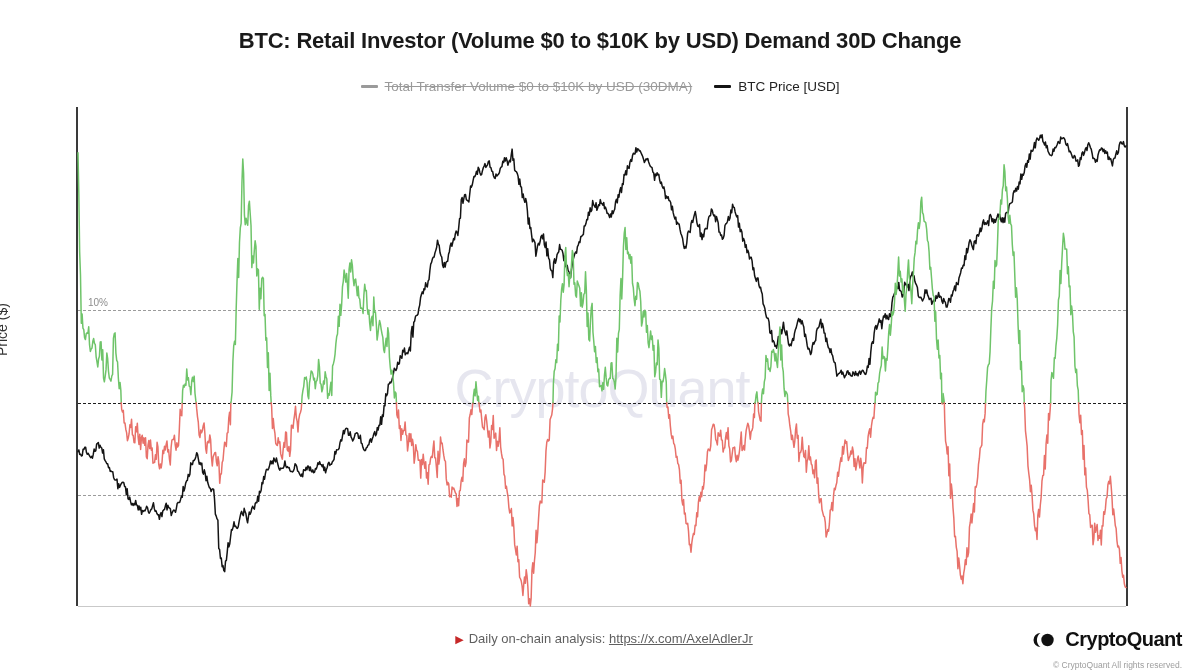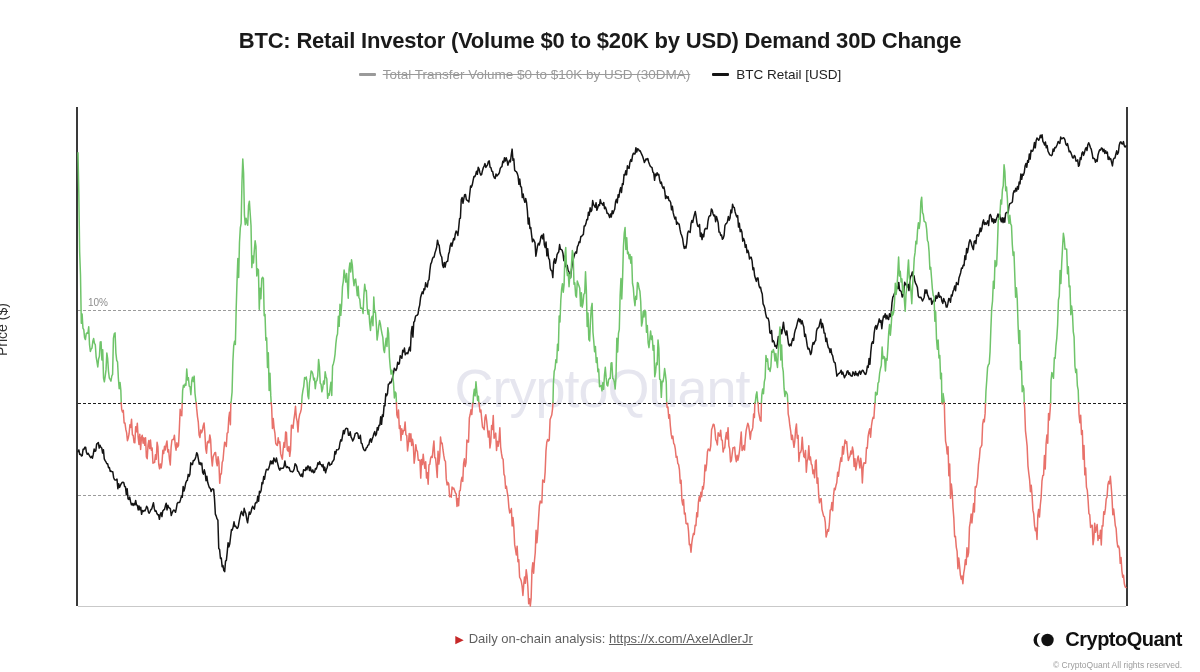--- a/index.html
+++ b/index.html
@@ -15,21 +15,21 @@
     position:absolute;left:0;right:0;top:28px;text-align:center;
     font-size:22px;font-weight:bold;color:#1a1a1a;letter-spacing:-0.2px;
   }
 
   
   .legend{
     position:absolute;left:0;right:0;top:68px;
     display:flex;justify-content:center;align-items:center;gap:22px;
     font-size:13.5px;
   }
-  .legend-item{display:flex;align-items:center;gap:7px;white-space:nowrap;}
+  .legend-item{display:flex;align-items:center;gap:7px;white-space:nowrap;margin-top:12px;}
   .legend-swatch{display:inline-block;width:17px;height:3px;border-radius:1px;}
   .legend-label{line-height:1;}
   .legend-item.disabled .legend-label{
     color:#9a9a9a;text-decoration:line-through;text-decoration-color:#9a9a9a;
   }
   .legend-item.disabled .legend-swatch{background:#9a9a9a !important;}
 
   
   .plot-area{
     position:absolute;left:78px;top:107px;width:1048px;height:499px;
@@ -76,30 +76,30 @@
   }
   .brand-row{display:flex;align-items:center;justify-content:flex-end;gap:8px;}
   .brand-name{font-size:20px;font-weight:600;color:#111;letter-spacing:-0.5px;}
   .brand-copy{font-size:8.5px;color:#9d9d9d;margin-top:9px;}
 </style>
 </head>
 <body>
 
 <div id="chart-root">
 
-  <div class="chart-title">BTC: Retail Investor (Volume $0 to $20K by USD) Demand 30D Change</div>
+  <div class="chart-title">BTC: Retail Investor (Volume $0 to $10K by USD) Demand 30D Change</div>
 
   <div class="legend">
     <div class="legend-item disabled">
       <span class="legend-swatch" style="background:#9a9a9a"></span>
       <span class="legend-label">Total Transfer Volume $0 to $10K by USD (30DMA)</span>
     </div>
     <div class="legend-item">
       <span class="legend-swatch" style="background:#141414"></span>
-      <span class="legend-label">BTC Retail [USD]</span>
+      <span class="legend-label">BTC Price [USD]</span>
     </div>
   </div>
 
   <div class="ylabel-price">Price ($)</div>
 
   <div class="plot-area">
     <div class="spine-left"></div>
     <div class="spine-right"></div>
     <div class="spine-bottom"></div>
 

